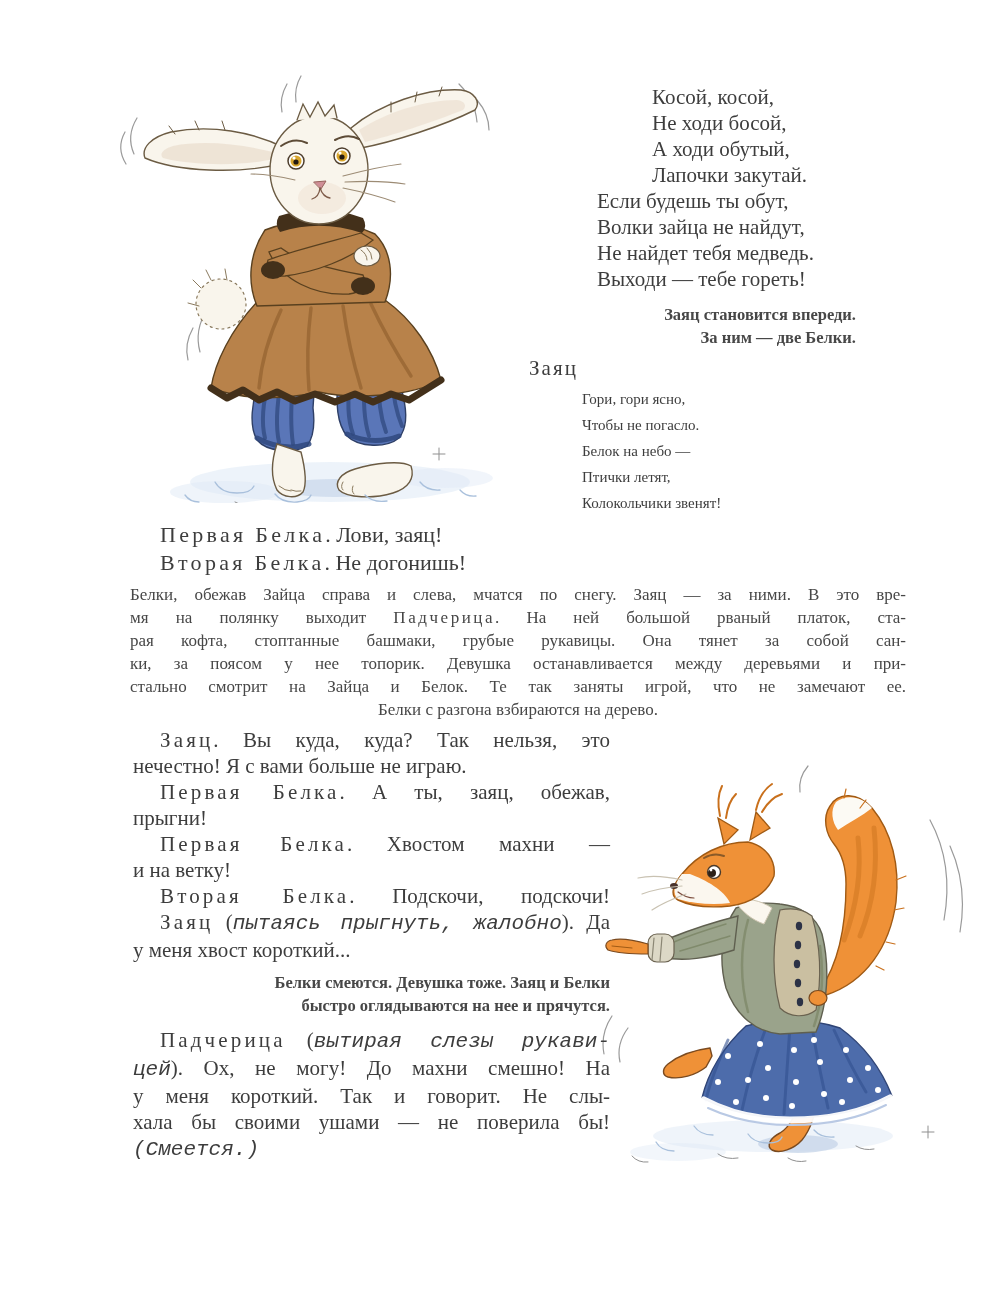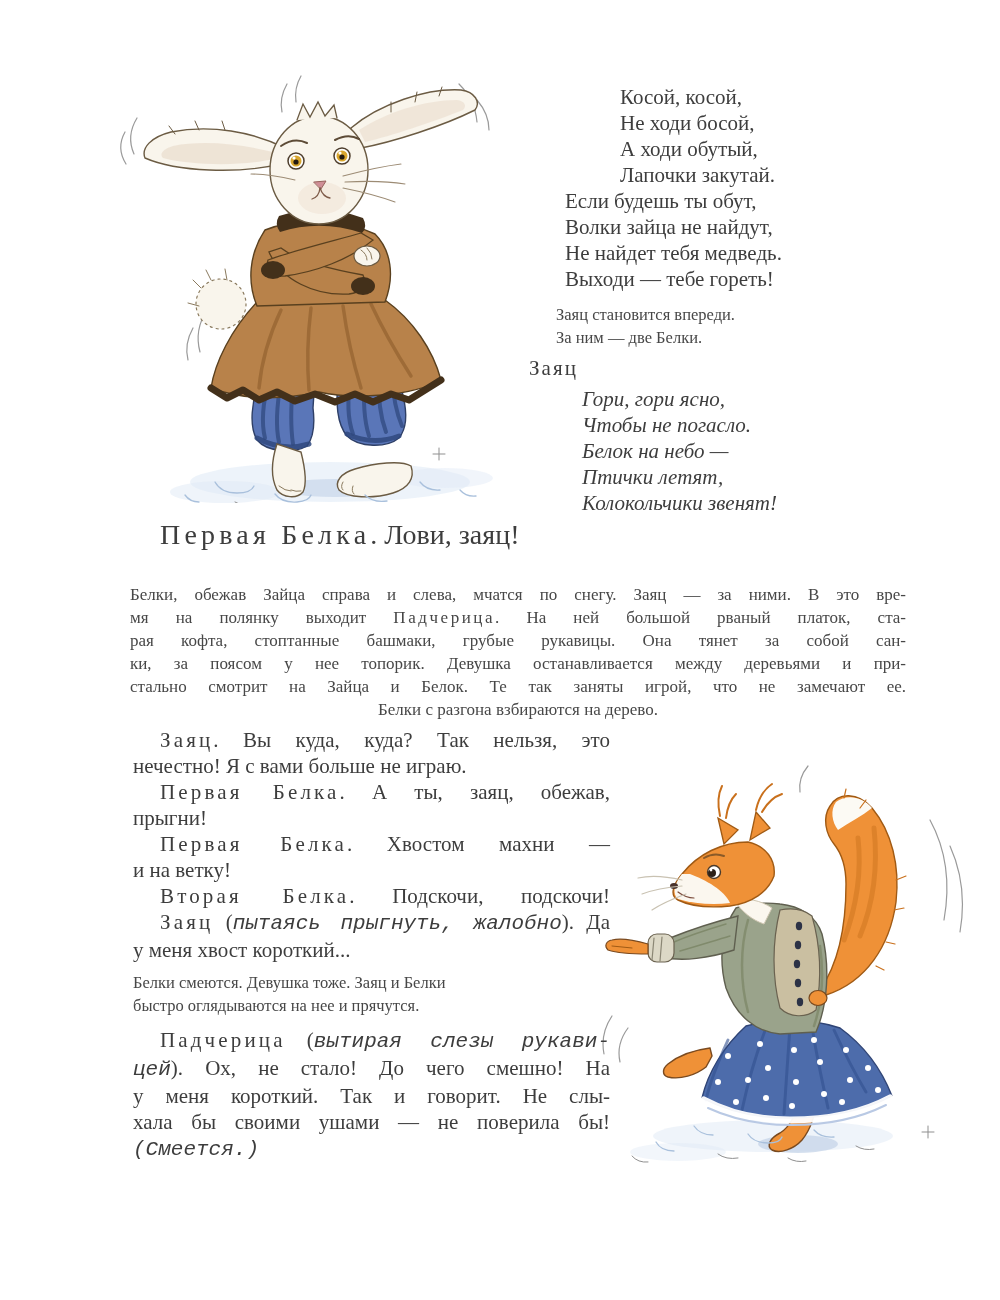--- a/index.html
+++ b/index.html
@@ -6,25 +6,25 @@
   body{
     width:1000px;height:1300px;position:relative;overflow:hidden;
     background:#ffffff;
     color:var(--ink,#3d3d3d);
     font-family:"Liberation Serif","DejaVu Serif",serif;
   }
   .abs{position:absolute;}
   
   .rhyme{font-size:21px;line-height:26px;}
   .rhyme .rind{padding-left:55px;}
-  .verse{font-size:21px;line-height:26px;font-style:italic;}
-  .calls{font-size:28px;line-height:28px;}
+  .verse{font-size:15px;line-height:26px;}
+  .calls{font-size:22px;line-height:28px;}
   .speaker-heading{font-size:21px;letter-spacing:.1em;}
   .sd{font-size:16.5px;line-height:22.5px;color:var(--ink2,#4a4a4a);}
-  .sd-center{text-align:left;}
+  .sd-center{text-align:right;font-weight:bold;}
   .sd2{font-size:17px;line-height:23px;color:var(--ink2,#4a4a4a);}
   .dlg-col{font-size:21px;line-height:26px;}
   .sd3{margin:9px 0 10px 0;}
   
   .jline{text-align:justify;text-align-last:justify;}
   .cline{text-align:center;text-align-last:center;}
   .ind{text-indent:27px;}
   .sp{letter-spacing:.15em;}
   .it{font-style:italic;font-family:Liberation Mono, monospace;}
   svg{display:block;}
@@ -309,21 +309,21 @@
       <path d="M34,406 q6,7 16,6"></path>
         <path d="M120,404 q8,6 20,4"></path>
         <path d="M190,408 q8,5 18,3"></path>
       <path d="M258,396 q8,5 18,3"></path>
         <path d="M324,382 h12"></path>
         <path d="M330,376 v12"></path>
     </g>
   </g>
 </svg>
 
-<div class="abs rhyme" style="left:565px;top:84px;width:370px">
+<div class="abs rhyme" style="left:597px;top:84px;width:370px">
     <div class="rind"><span>Косой, косой,</span></div>
     <div class="rind"><span>Не ходи босой,</span></div>
     <div class="rind"><span>А ходи обутый,</span></div>
     <div class="rind"><span>Лапочки закутай.</span></div>
     <div class=""><span>Если будешь ты обут,</span></div>
     <div class=""><span>Волки зайца не найдут,</span></div>
     <div class=""><span>Не найдет тебя медведь.</span></div>
     <div class=""><span>Выходи — тебе гореть!</span></div>
   </div>
 
@@ -337,20 +337,21 @@
 <div class="abs verse" style="left:582px;top:386px">
     <div class=""><span>Гори, гори ясно,</span></div>
     <div class=""><span>Чтобы не погасло.</span></div>
     <div class=""><span>Белок на небо —</span></div>
     <div class=""><span>Птички летят,</span></div>
     <div class=""><span>Колокольчики звенят!</span></div>
   </div>
 
 <div class="abs calls" style="left:160px;top:521px;width:480px">
     <div class=""><span class="sp">Первая Белка</span><span>. Лови, заяц!</span></div>
+    <div class=""><span class="sp">Вторая Белка</span><span>. Не догонишь!</span></div>
   </div>
 
 <div class="abs sd2" style="left:130px;top:583px;width:776px">
     <div class=" jline"><span>Белки, обежав Зайца справа и слева, мчатся по снегу. Заяц — за ними. В это вре-</span></div>
     <div class=" jline"><span>мя на полянку выходит </span><span class="sp">Падчерица</span><span>. На ней большой рваный платок, ста-</span></div>
     <div class=" jline"><span>рая кофта, стоптанные башмаки, грубые рукавицы. Она тянет за собой сан-</span></div>
     <div class=" jline"><span>ки, за поясом у нее топорик. Девушка останавливается между деревьями и при-</span></div>
     <div class=" jline"><span>стально смотрит на Зайца и Белок. Те так заняты игрой, что не замечают ее.</span></div>
     <div class=" cline"><span>Белки с разгона взбираются на дерево.</span></div>
   </div>
@@ -377,19 +378,19 @@
         <div class=""><span>у меня хвост короткий...</span></div>
       </div>
     </div>
   <div class="sd sd-center sd3">
       <div class=""><span>Белки смеются. Девушка тоже. Заяц и Белки</span></div>
       <div class=""><span>быстро оглядываются на нее и прячутся.</span></div>
     </div>
   <div>
       <div>
         <div class=" jline ind"><span class="sp">Падчерица</span><span> (</span><span class="it">вытирая слезы рукави-</span></div>
-        <div class=" jline"><span class="it">цей</span><span>). Ох, не стало! До чего смешно! На</span></div>
+        <div class=" jline"><span class="it">цей</span><span>). Ох, не могу! До махни смешно! На</span></div>
         <div class=" jline"><span>у меня короткий. Так и говорит. Не слы-</span></div>
         <div class=" jline"><span>хала бы своими ушами — не поверила бы!</span></div>
         <div class=""><span class="it">(Смеется.)</span></div>
       </div>
     </div>
 </div>
 
 </body></html>

